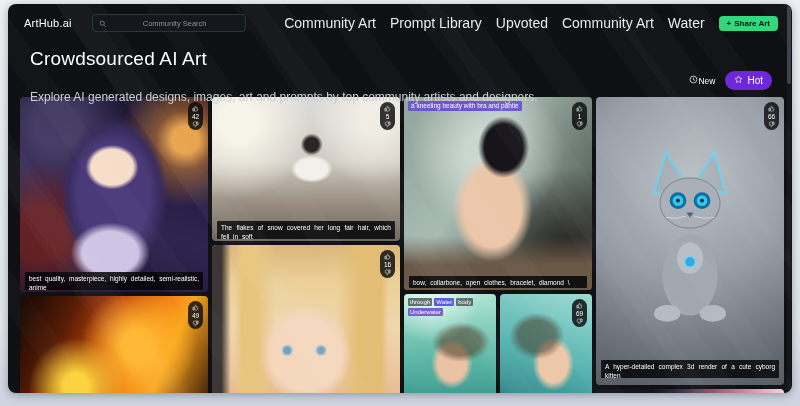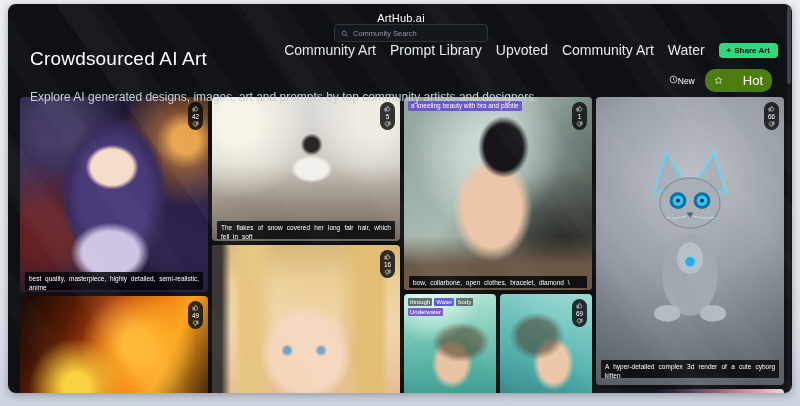--- a/index.html
+++ b/index.html
@@ -1,39 +1,39 @@
 <!DOCTYPE html>
 <html><head>
 <meta charset="utf-8">
 <style>
   html,body{margin:0;padding:0;width:800px;height:406px;overflow:hidden;
     background:linear-gradient(180deg,#eef0f4 0%,#e1e5ec 80%,#cdd4e0 100%);
     font-family:"Liberation Sans",sans-serif;-webkit-font-smoothing:antialiased;}
   .window{position:absolute;left:8px;top:4px;right:8px;bottom:13px;background:#0e1014;
     border-radius:8px;overflow:hidden;box-shadow:0 2px 8px rgba(20,25,40,.35);}
   
-  .header{position:absolute;left:16px;top:8px;right:14px;height:22px;display:flex;align-items:center;z-index:6;flex-direction:column;}
+  .header{position:absolute;left:16px;top:8px;right:14px;height:22px;display:flex;align-items:center;z-index:6;}
   .logo{font-size:11px;color:#ffffff;letter-spacing:.2px;cursor:pointer;}
   .search{margin-left:20px;width:140px;height:16px;display:flex;align-items:center;gap:4px;
     padding:0 6px;border:1px solid #2e333d;border-radius:4px;background:#14171c;}
   .search input{flex:1;background:transparent;border:none;outline:none;font-size:7.5px;
-    color:#cfd3da;font-family:"Liberation Sans",sans-serif;padding:0;}
+    color:#cfd3da;font-family:"Liberation Sans",sans-serif;padding:0;text-align:center;}
   .search input::placeholder{color:#8d95a3;}
   .nav{margin-left:auto;display:flex;align-items:center;gap:14px;}
   .nav-link{font-size:14px;color:#e7e9ec;cursor:pointer;white-space:nowrap;text-align:center;}
   .share-btn{display:flex;align-items:center;gap:3px;background:#31d87c;color:#0a1510;
     font-size:8px;font-weight:bold;padding:3px 8px;border-radius:4px;cursor:pointer;white-space:nowrap;}
   
   .hero{position:absolute;left:22px;top:44px;right:20px;display:flex;justify-content:space-between;z-index:6;}
   .hero h1{margin:0 0 20px;font-size:19px;font-weight:400;color:#fdfdfe;letter-spacing:.2px;}
   .hero .sub{font-size:12px;color:#c9cfd9;}
   .sorts{display:flex;align-items:center;gap:10px;margin-top:9px;}
   .sort-new{display:flex;align-items:center;color:#fff;font-size:8.5px;cursor:pointer;}
-  .sort-hot{display:flex;align-items:center;gap:20px;color:#fff;font-size:13px;cursor:pointer;
-    background:#4d7c0f;border-radius:10px;padding:4px 9px;}
+  .sort-hot{display:flex;align-items:center;gap:4px;color:#fff;font-size:10px;cursor:pointer;
+    background:#6d28d9;border-radius:10px;padding:4px 9px;}
   
   .grid{position:absolute;left:12px;top:93px;display:flex;gap:4px;z-index:2;}
   .col{display:flex;flex-direction:column;gap:4px;width:188px;}
   .row{display:flex;gap:4px;}
   .card{position:relative;border-radius:4px;overflow:hidden;background:#1a1c20;cursor:pointer;}
   .art{position:absolute;inset:0;}
   
   .art-anime{background:
     radial-gradient(ellipse 16% 13% at 49% 36%,#f6ddc9 0 70%,transparent 88%),
     radial-gradient(ellipse 27% 20% at 48% 80%,#cfc4e4 0 55%,transparent 78%),

